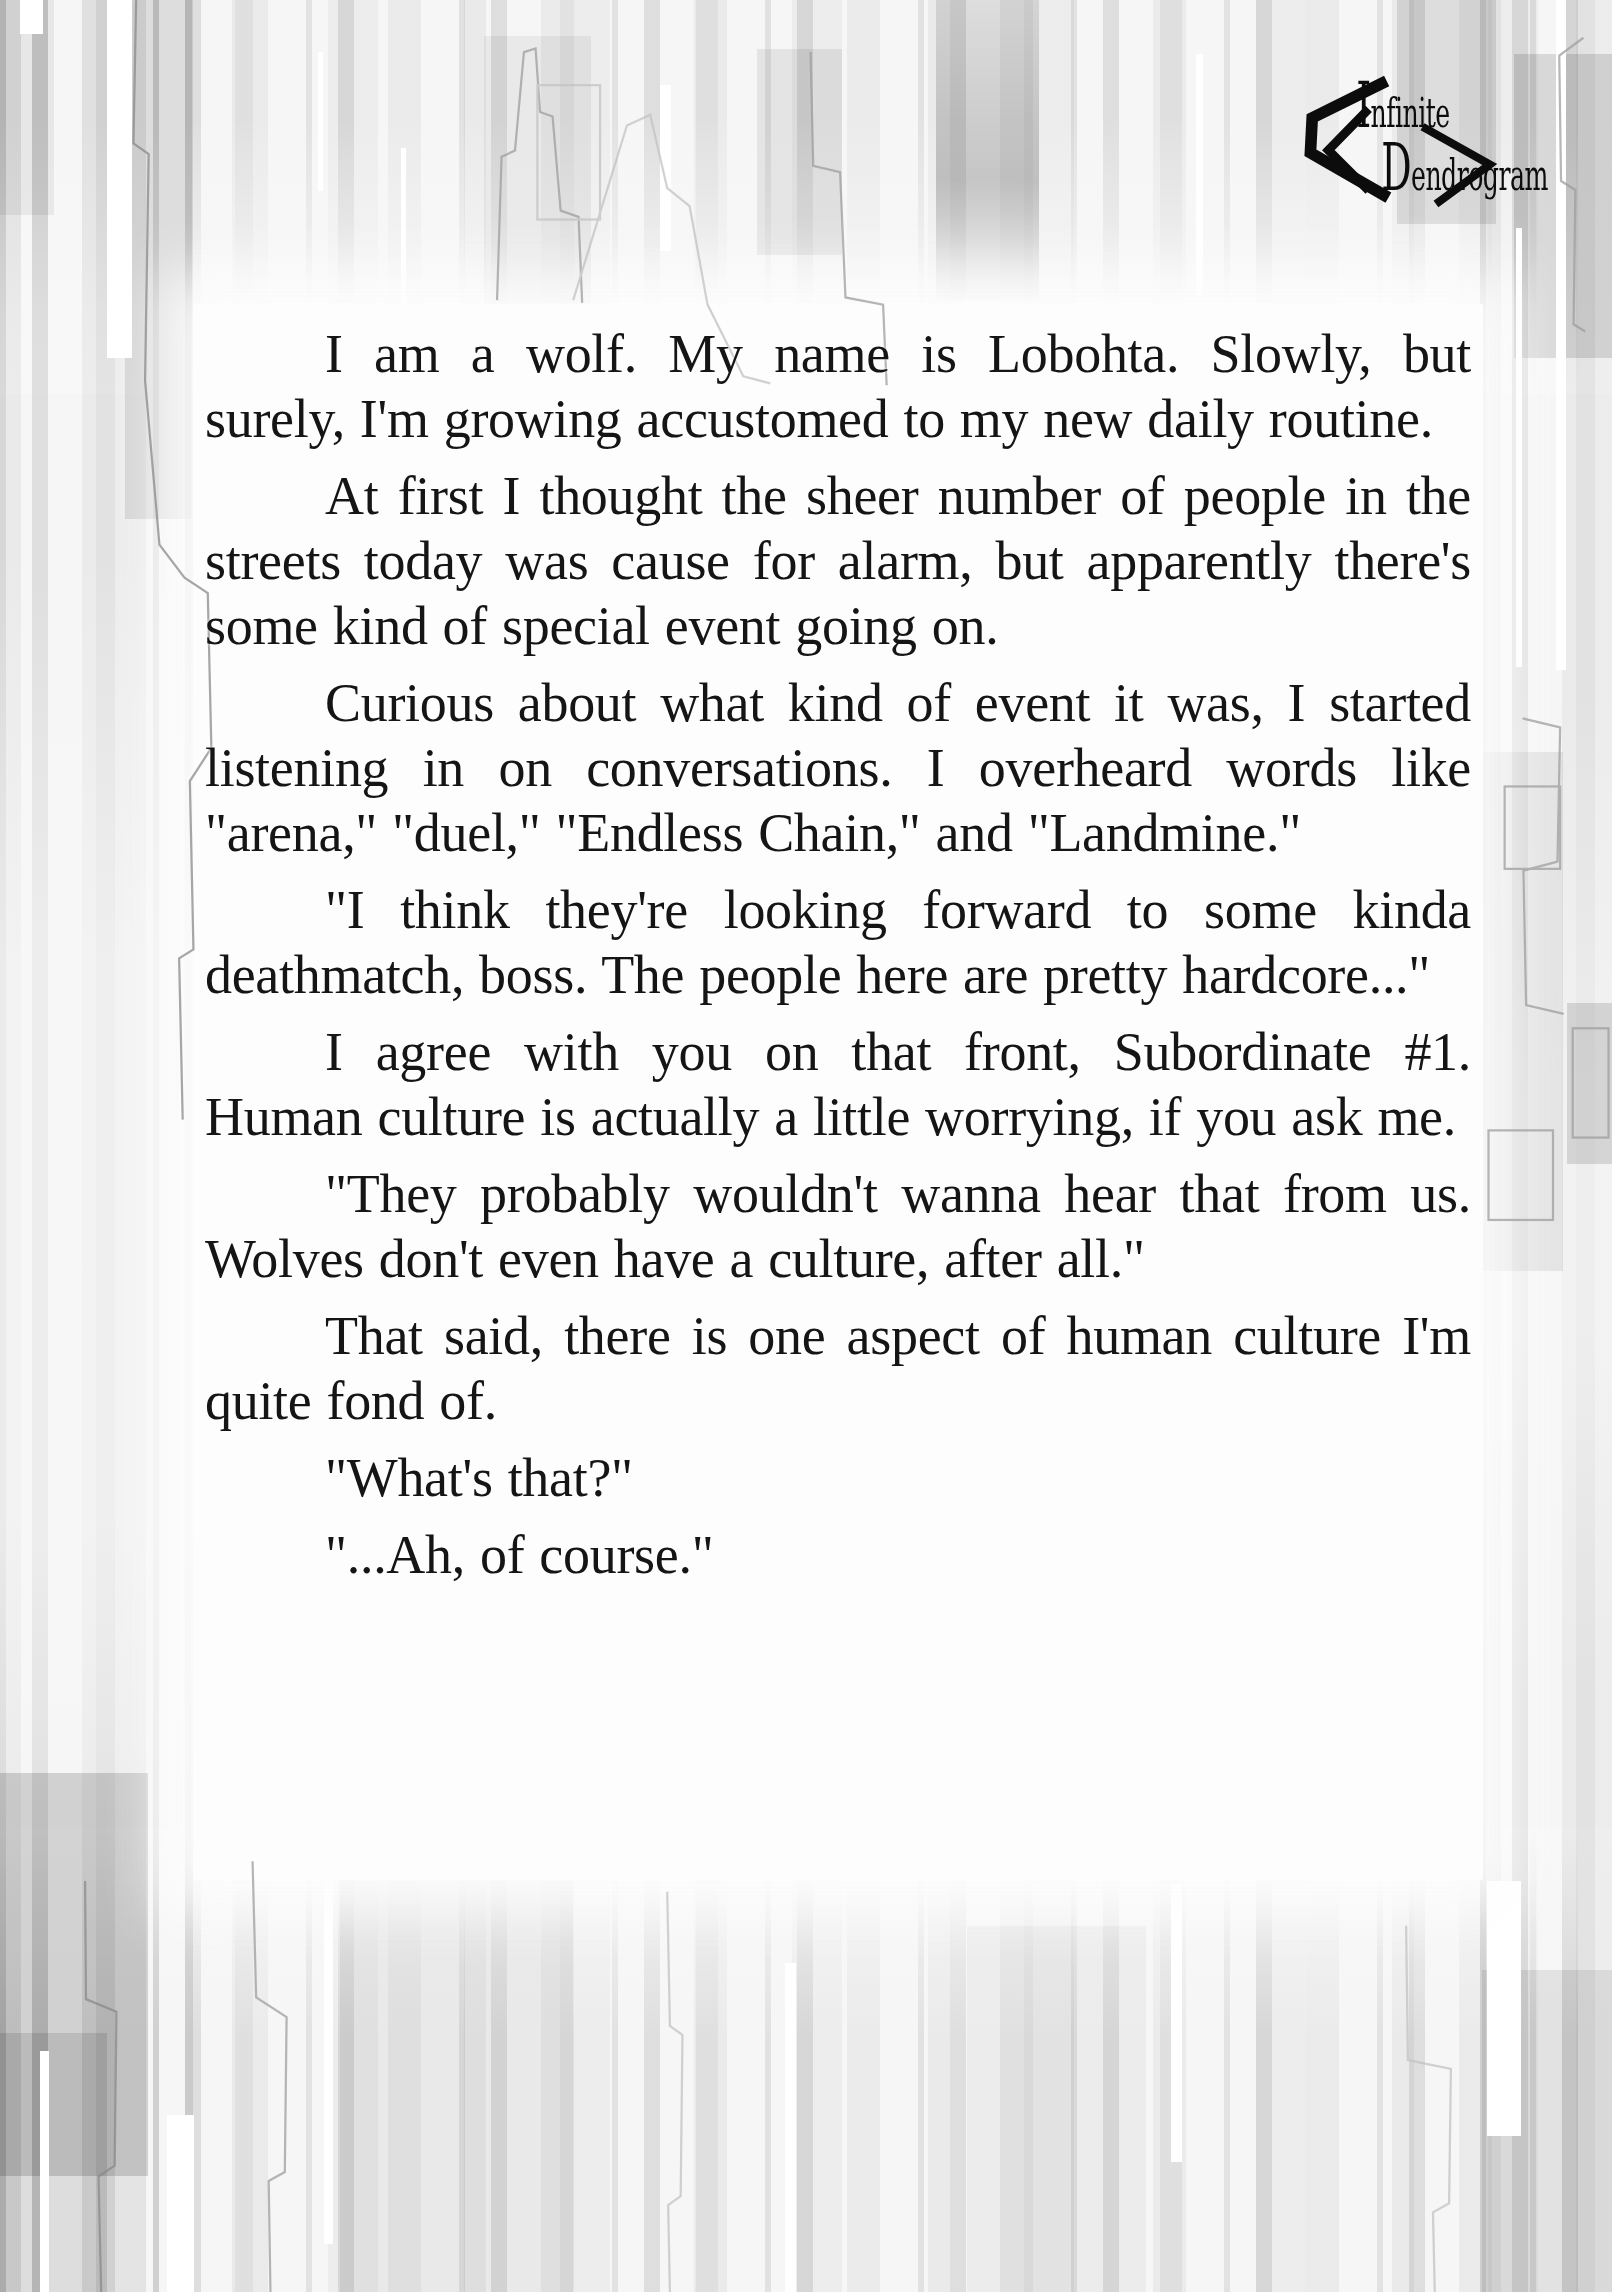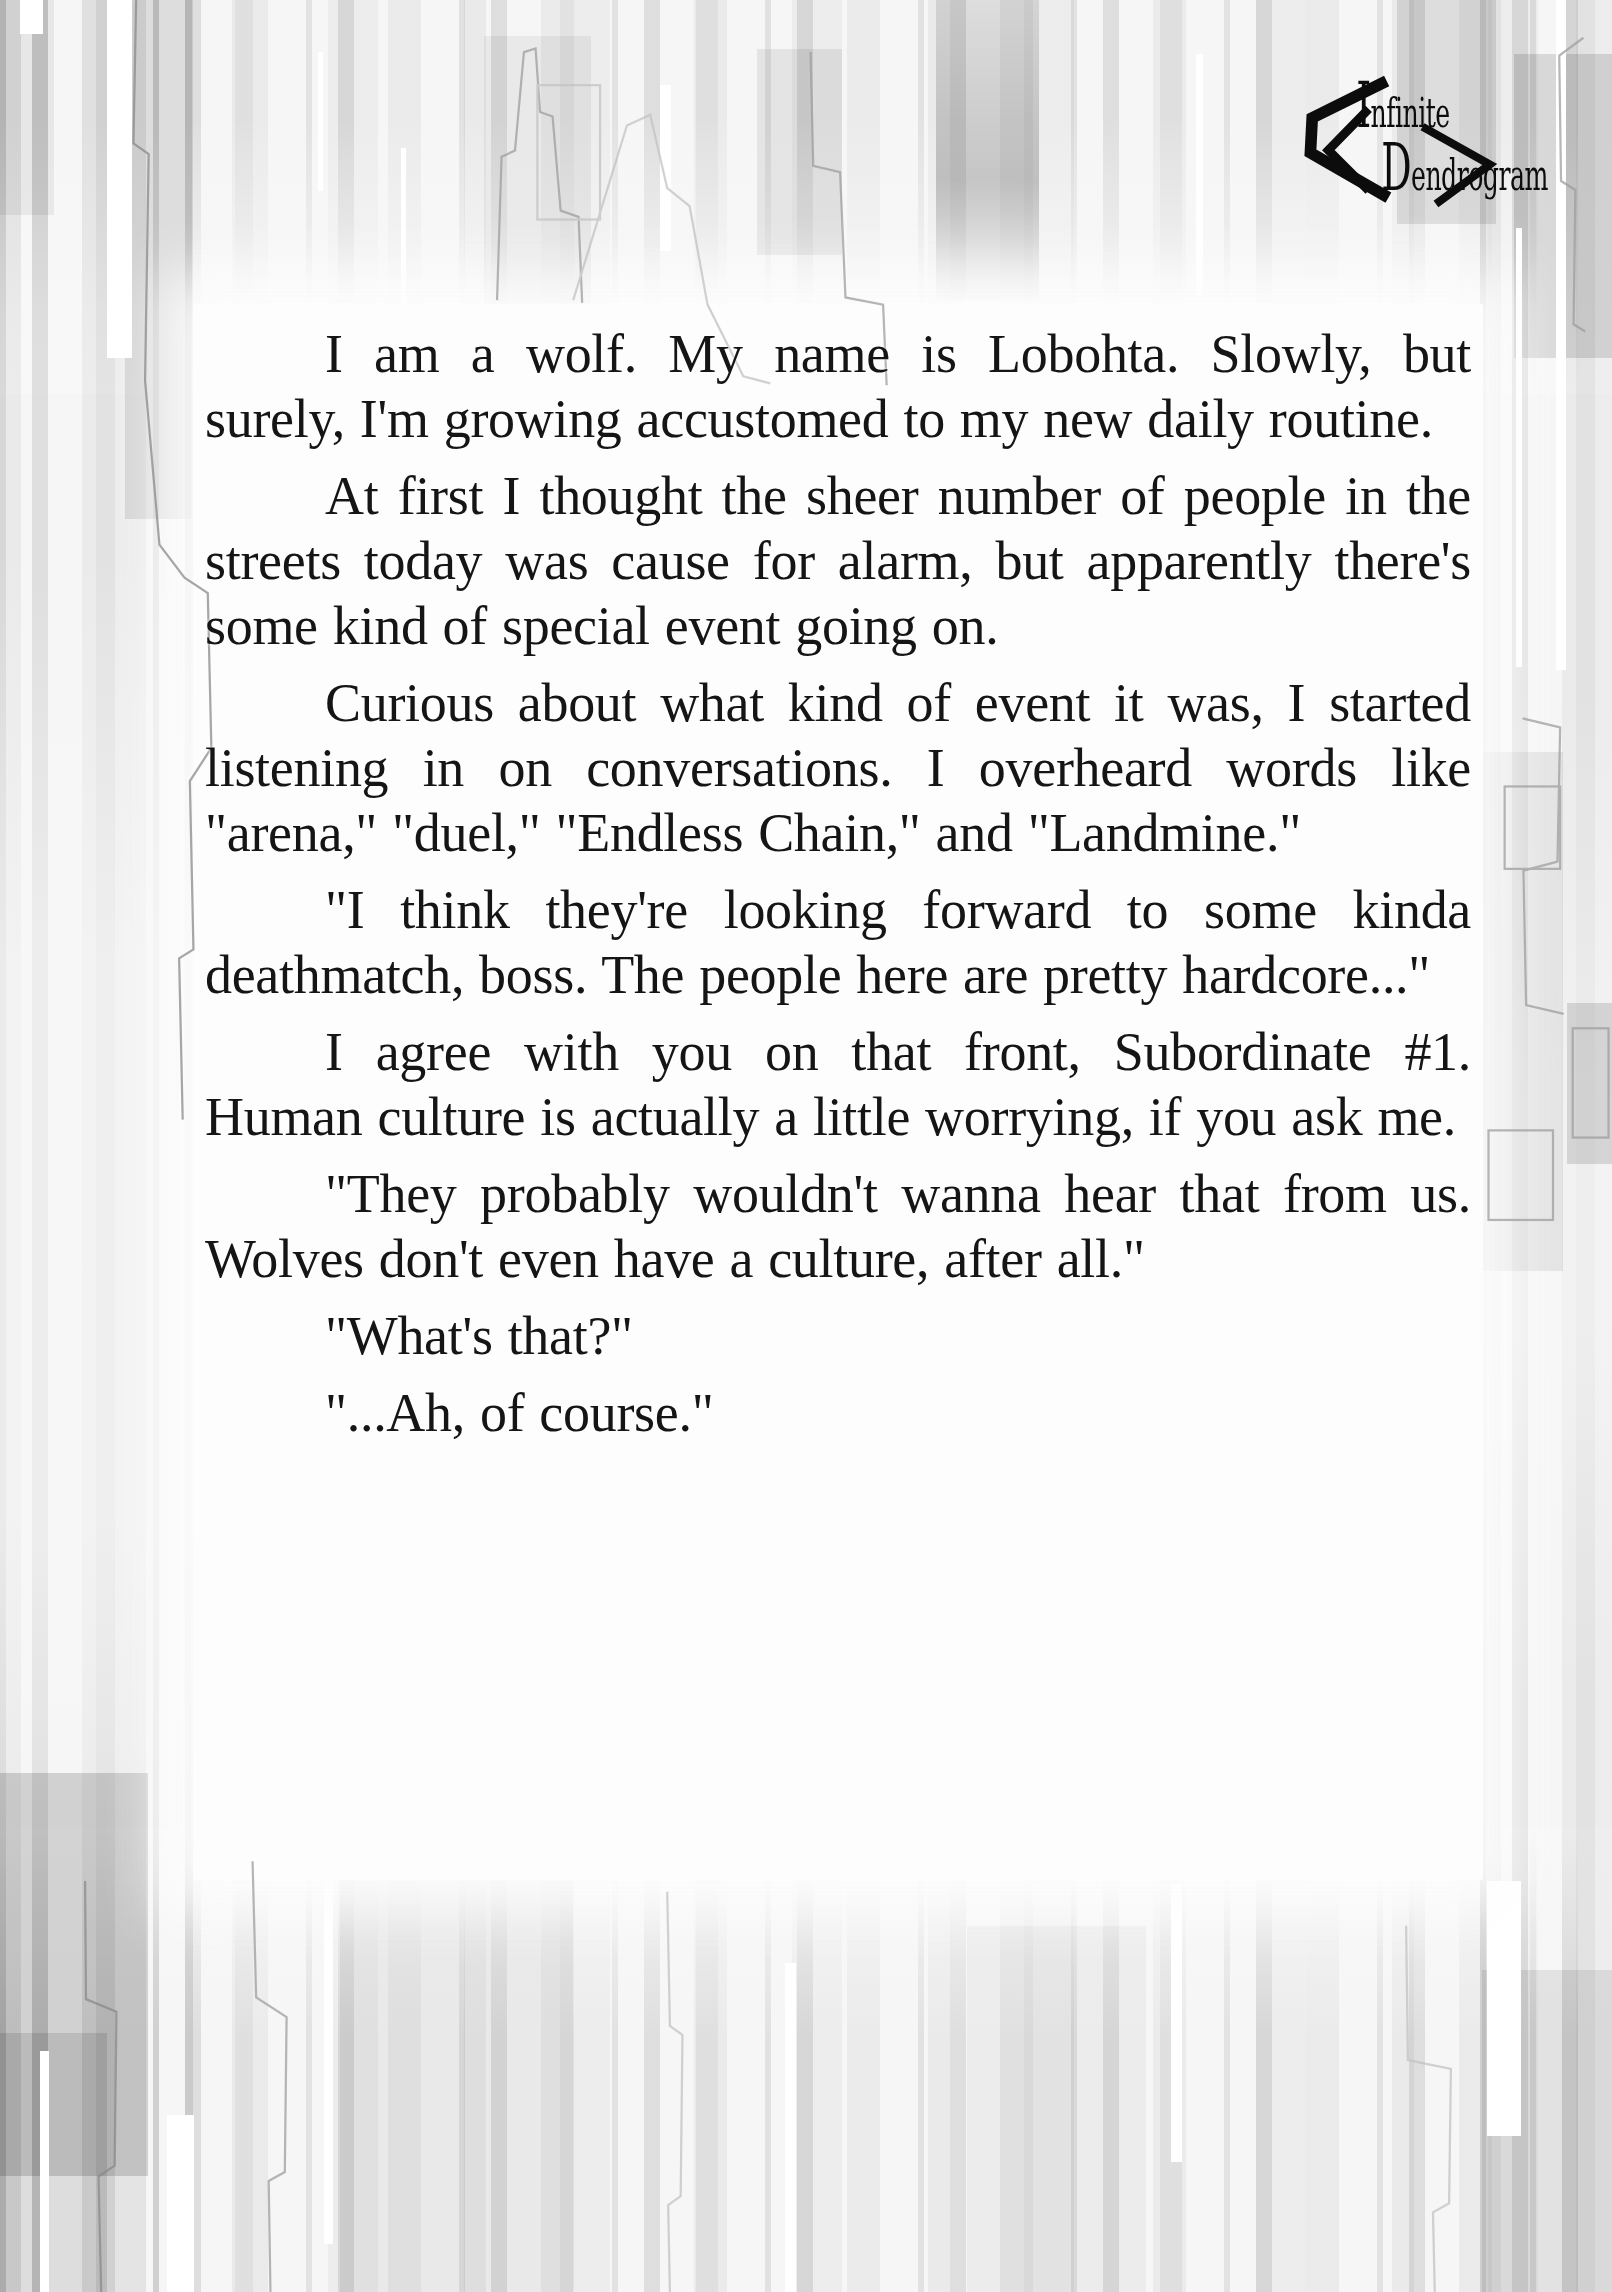--- a/index.html
+++ b/index.html
@@ -148,18 +148,19 @@
     </svg>
   </div>
 
   <div class="text-block" id="paragraphs">
       <p>I am a wolf. My name is Lobohta. Slowly, but surely, I'm growing accustomed to my new daily routine.</p>
       <p>At first I thought the sheer number of people in the streets today was cause for alarm, but apparently there's some kind of special event going on.</p>
       <p>Curious about what kind of event it was, I started listening in on conversations. I overheard words like "arena," "duel," "Endless Chain," and "Landmine."</p>
       <p>"I think they're looking forward to some kinda deathmatch, boss. The people here are pretty hardcore..."</p>
       <p>I agree with you on that front, Subordinate #1. Human culture is actually a little worrying, if you ask me.</p>
       <p>"They probably wouldn't wanna hear that from us. Wolves don't even have a culture, after all."</p>
+      <p>That said, there is one aspect of human culture I'm quite fond of.</p>
       <p>"What's that?"</p>
       <p>"...Ah, of course."</p>
     </div>
 
 </div>
 
 
 </body></html>

